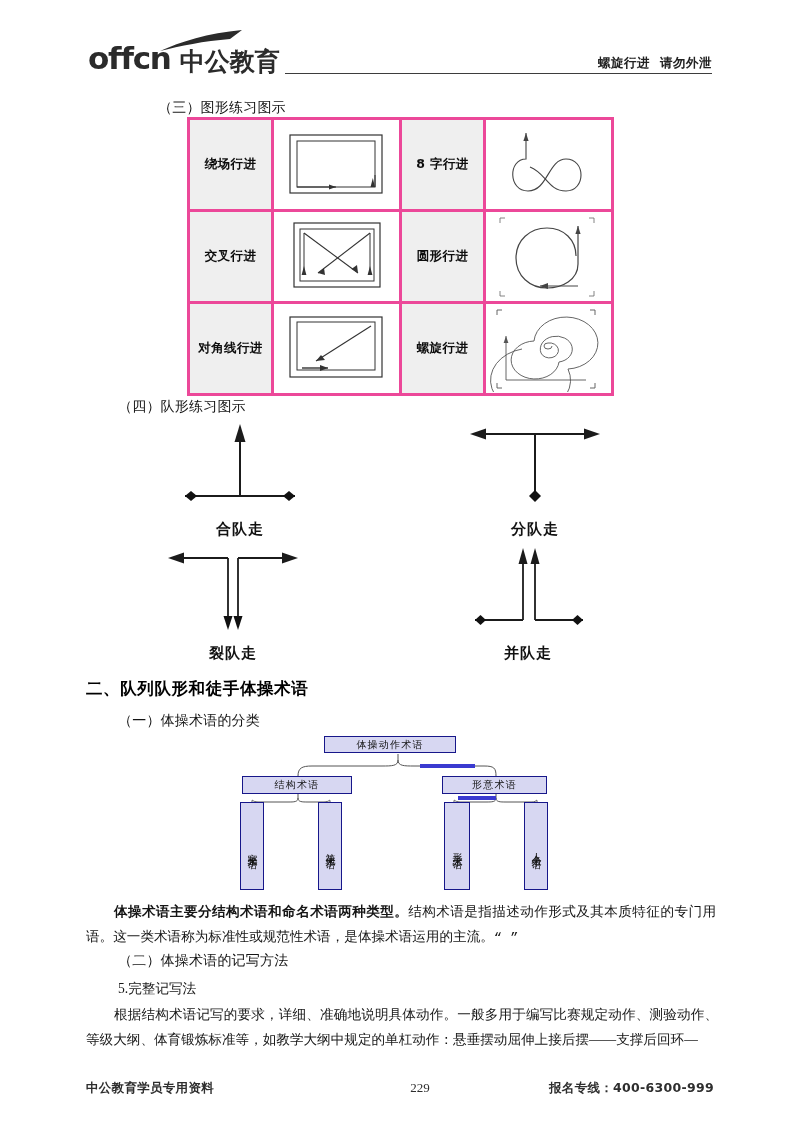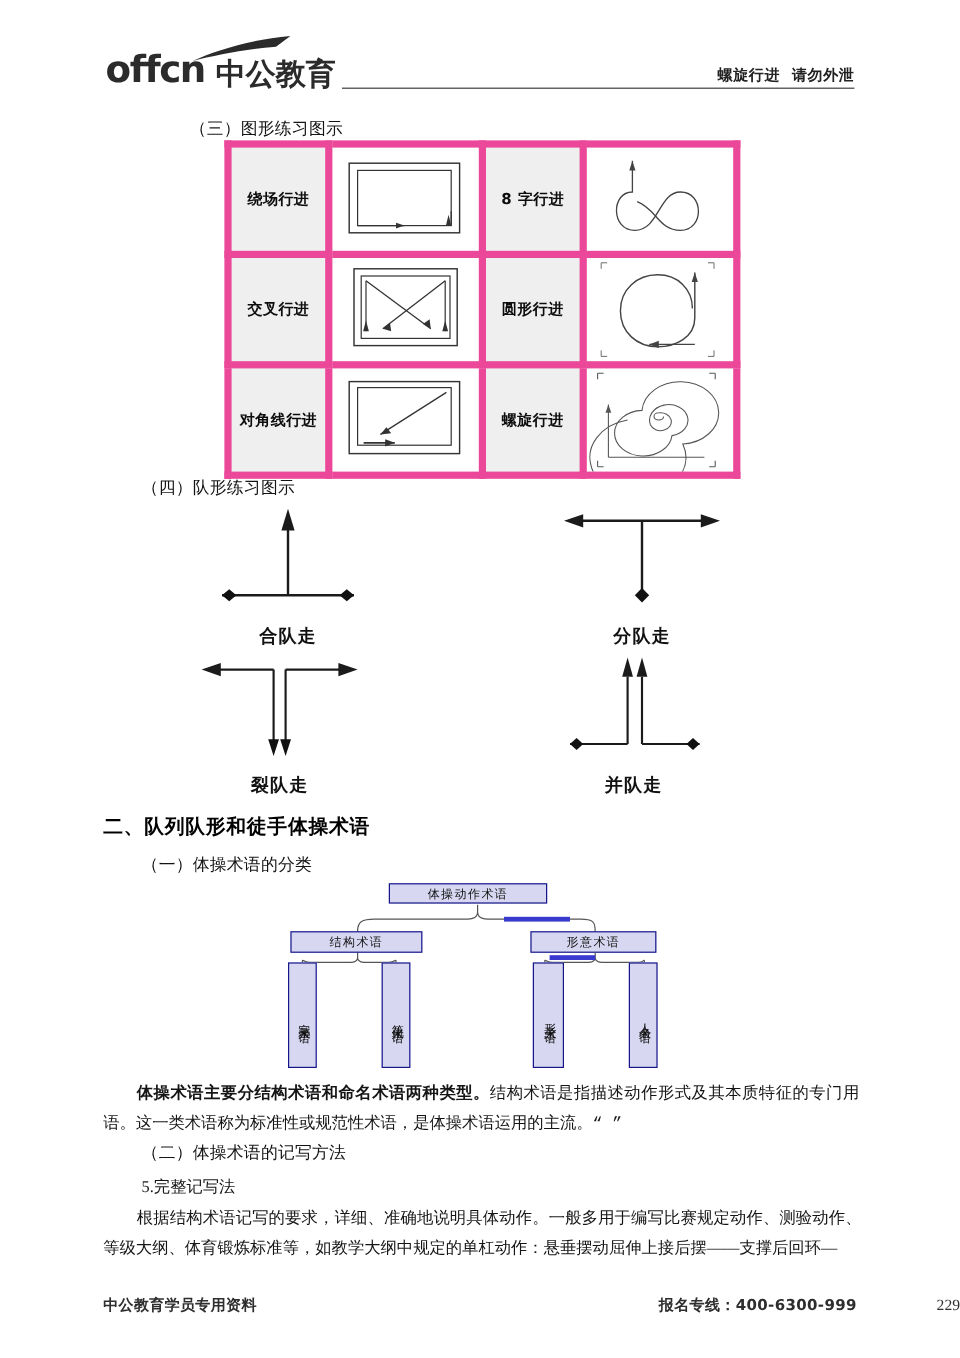--- a/index.html
+++ b/index.html
@@ -100,21 +100,21 @@
 
   
   .fig-table {
     position: absolute;
     left: 187px; top: 117px;
     width: 425px;
     border-collapse: collapse;
     table-layout: fixed;
   }
   .fig-table td {
-    border: 6px solid #ec4899;
+    border: 3px solid #ec4899;
     padding: 0;
     vertical-align: middle;
   }
   .fig-table .lab {
     width: 84px;
     background: #efefef;
     text-align: center;
     font-family: "DejaVu Sans", sans-serif;
     font-weight: 700;
     font-size: 12.5px;
@@ -197,21 +197,21 @@
     position: absolute;
     left: 0; bottom: 30px;
     width: 800px;
     height: 22px;
     font-family: "DejaVu Sans", sans-serif;
     font-weight: 700;
     font-size: 12.5px;
     color: #2e2e2e;
   }
   .footer-left   { position: absolute; left: 86px;  top: 0; letter-spacing: 0.3px; }
-  .footer-center { position: absolute; left: 0; right: 0; top: 0; text-align: right;
+  .footer-center { position: absolute; left: 0; right: 0; top: 0; text-align: center;
                    font-family: "Liberation Serif", serif; font-weight: 400; font-size: 13px; padding-left: 40px; }
   .footer-right  { position: absolute; right: 86px; top: 0; letter-spacing: 0.3px; }
 </style>
 </head>
 <body>
 
 <div class="page-header">
   <div class="logo-block">
     <svg class="logo-swoosh" viewBox="0 0 86 22">
       <path d="M2 21 C 22 12, 50 3, 84 0 L 72 9 C 46 11, 22 16, 2 21 Z" fill="#2b2b2b"></path>

